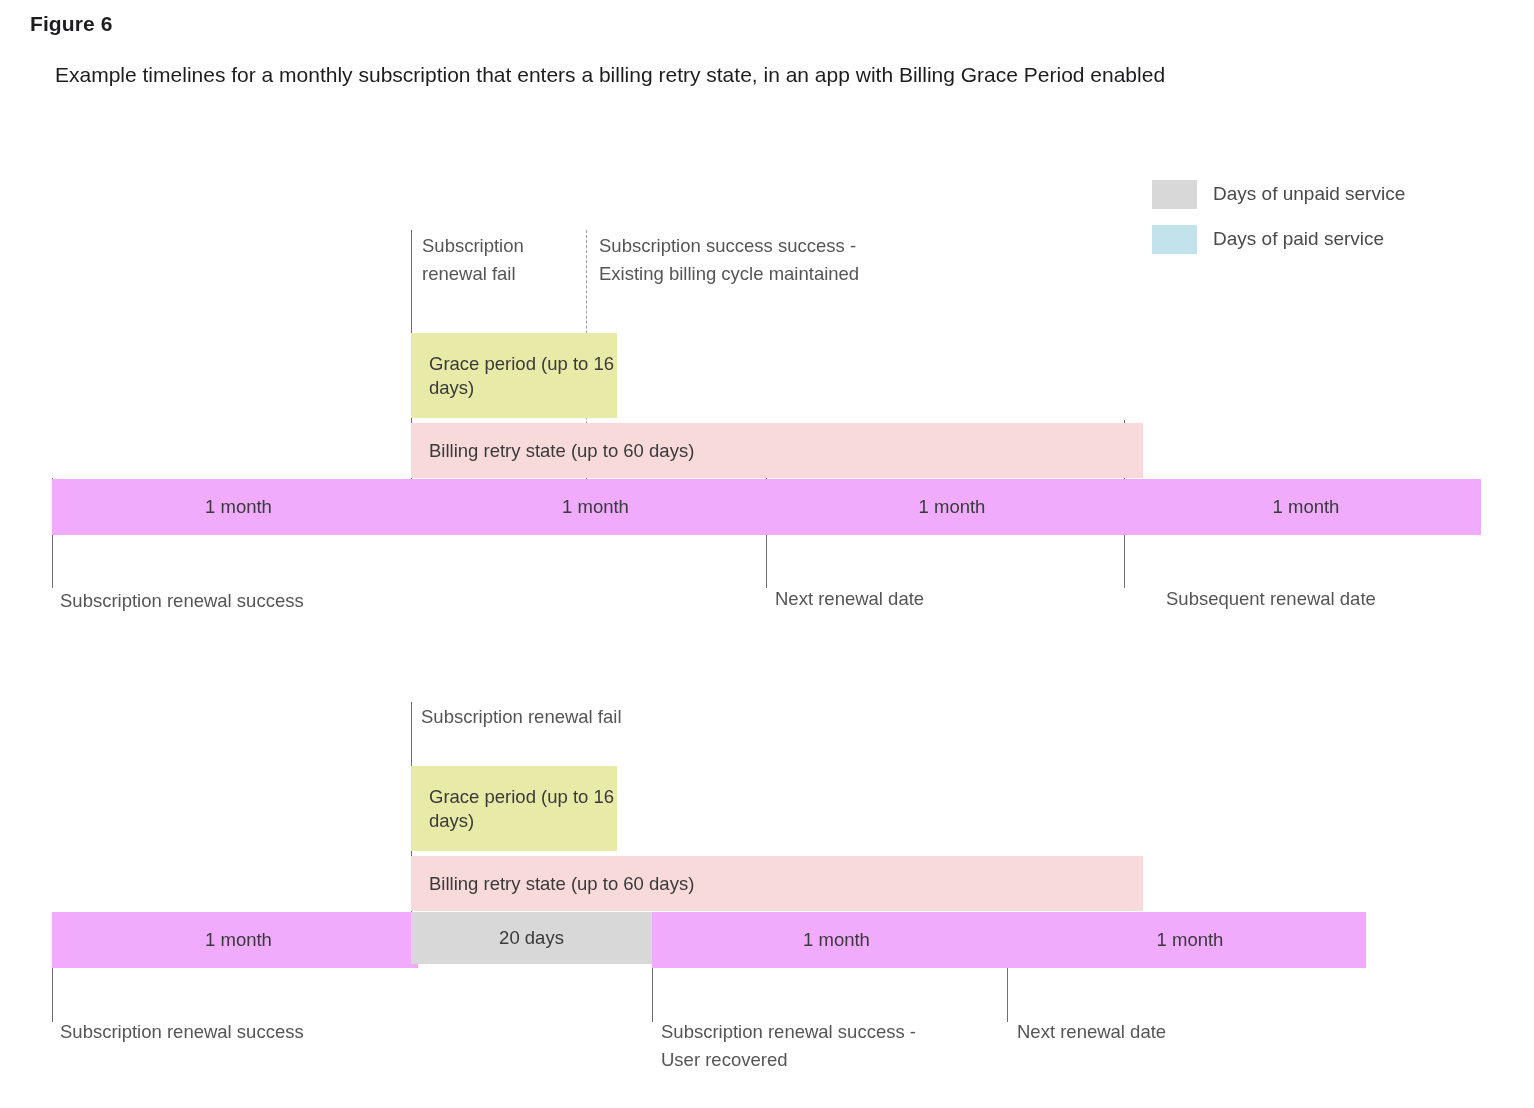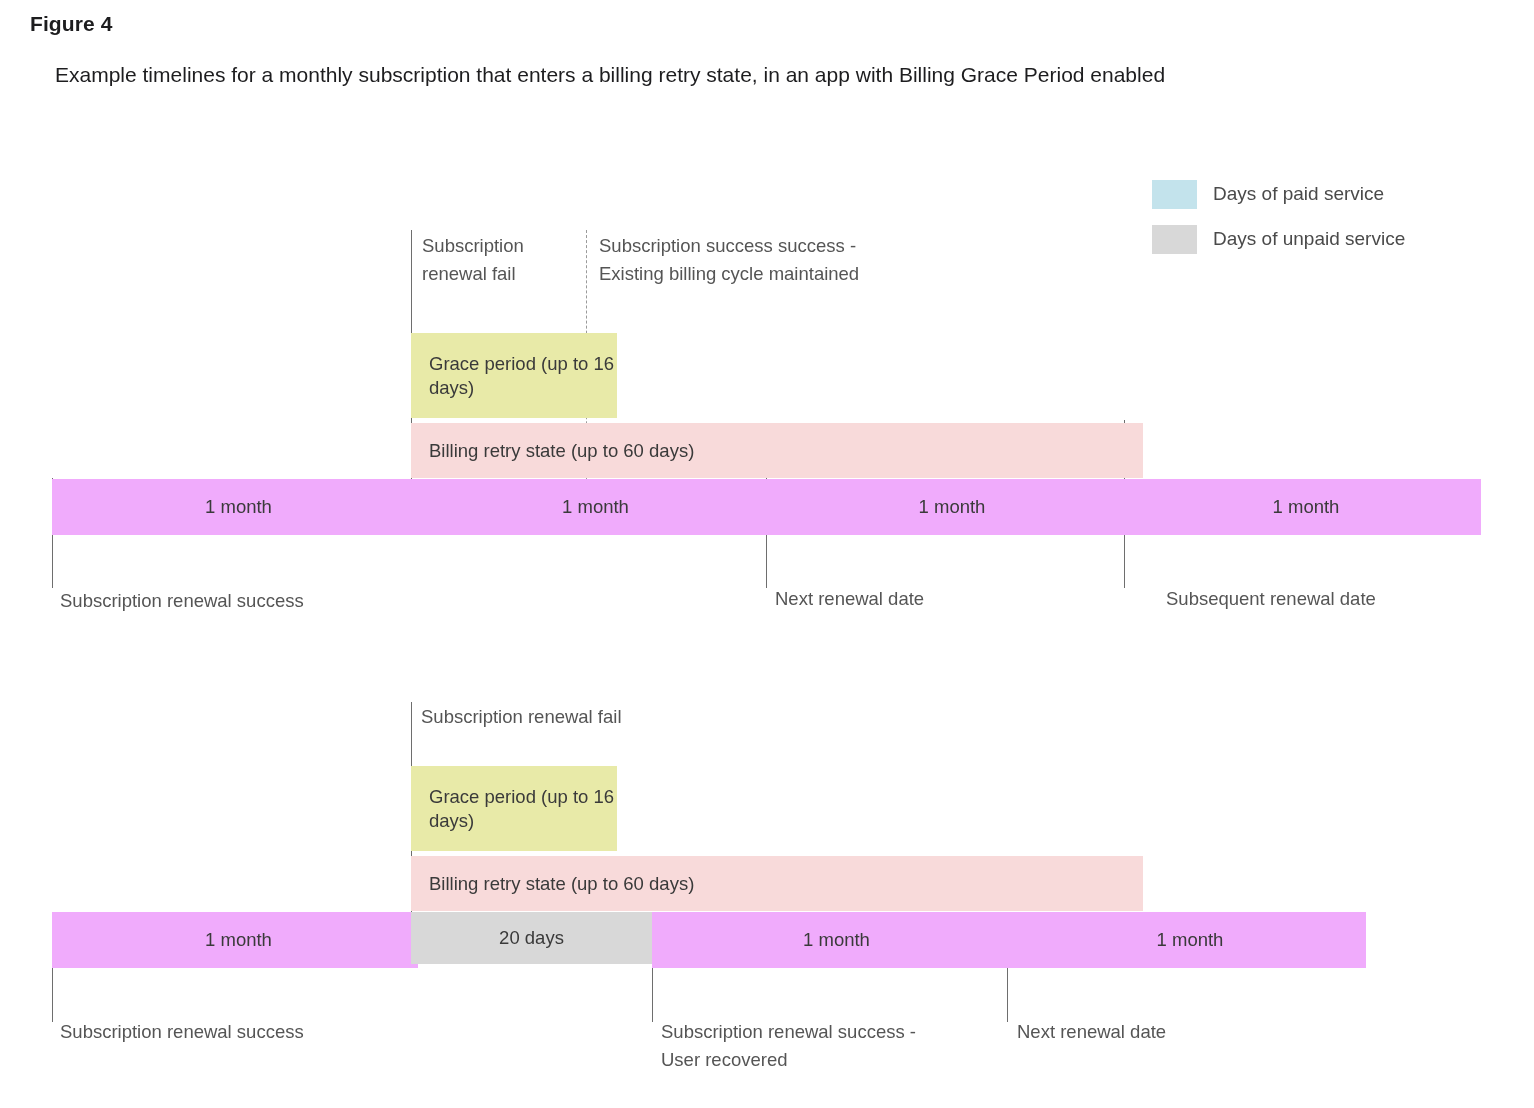--- a/index.html
+++ b/index.html
@@ -99,31 +99,31 @@
     background: #f0abfc;
     padding-left: 7px;
   }
   .unpaid {
     background: #d8d8d8;
   }
 </style>
 </head>
 <body>
 
-<div class="fig-label">Figure 4</div>
+<div class="fig-label">Figure 6</div>
 <div class="fig-caption">Example timelines for a monthly subscription that enters a billing retry state, in an app with Billing Grace Period enabled</div>
 
 <div class="legend">
   <div class="legend-row">
+    <span class="legend-swatch sw-unpaid"></span>
+    <span class="legend-text">Days of unpaid service</span>
+  </div>
+  <div class="legend-row">
     <span class="legend-swatch sw-paid"></span>
     <span class="legend-text">Days of paid service</span>
-  </div>
-  <div class="legend-row">
-    <span class="legend-swatch sw-unpaid"></span>
-    <span class="legend-text">Days of unpaid service</span>
   </div>
 </div>
 
 <div class="vline" style="left:52px; top:478px; height:110px;"></div>
 <div class="vline" style="left:411px; top:230px; height:305px;"></div>
 <div class="vline-dashed" style="left:586px; top:230px; height:305px;"></div>
 <div class="vline" style="left:766px; top:478px; height:110px;"></div>
 <div class="vline" style="left:1124px; top:420px; height:168px;"></div>
 
 <div class="note" style="left:422px; top:232px; width:150px;">Subscription renewal fail</div>

